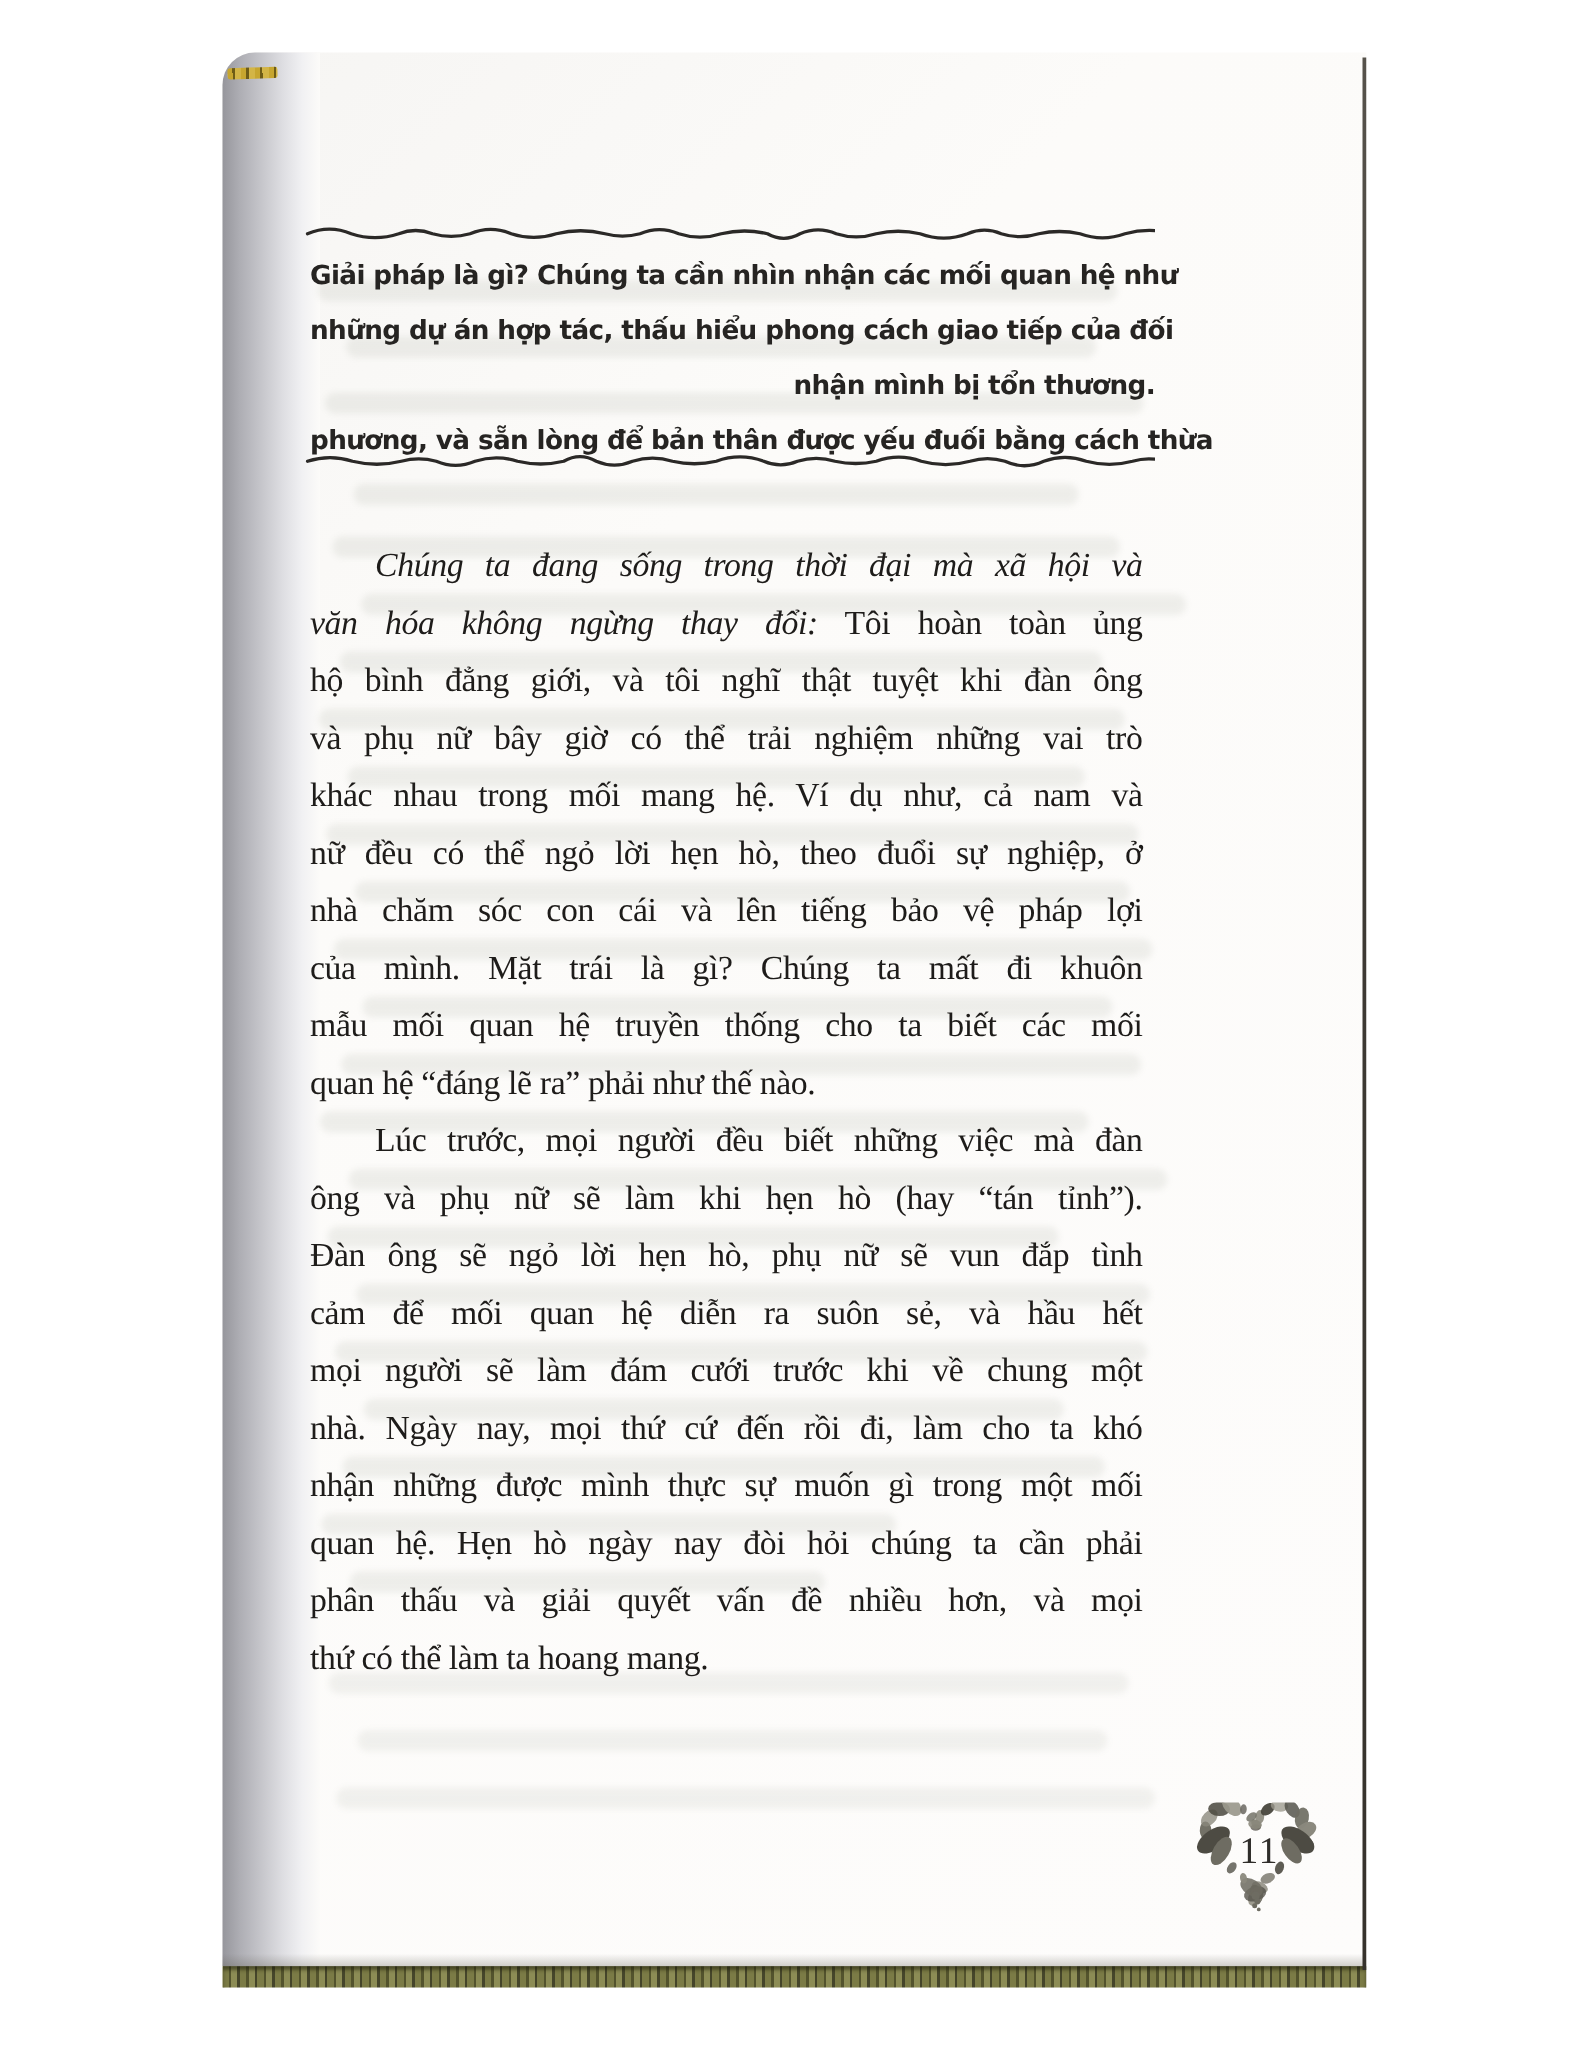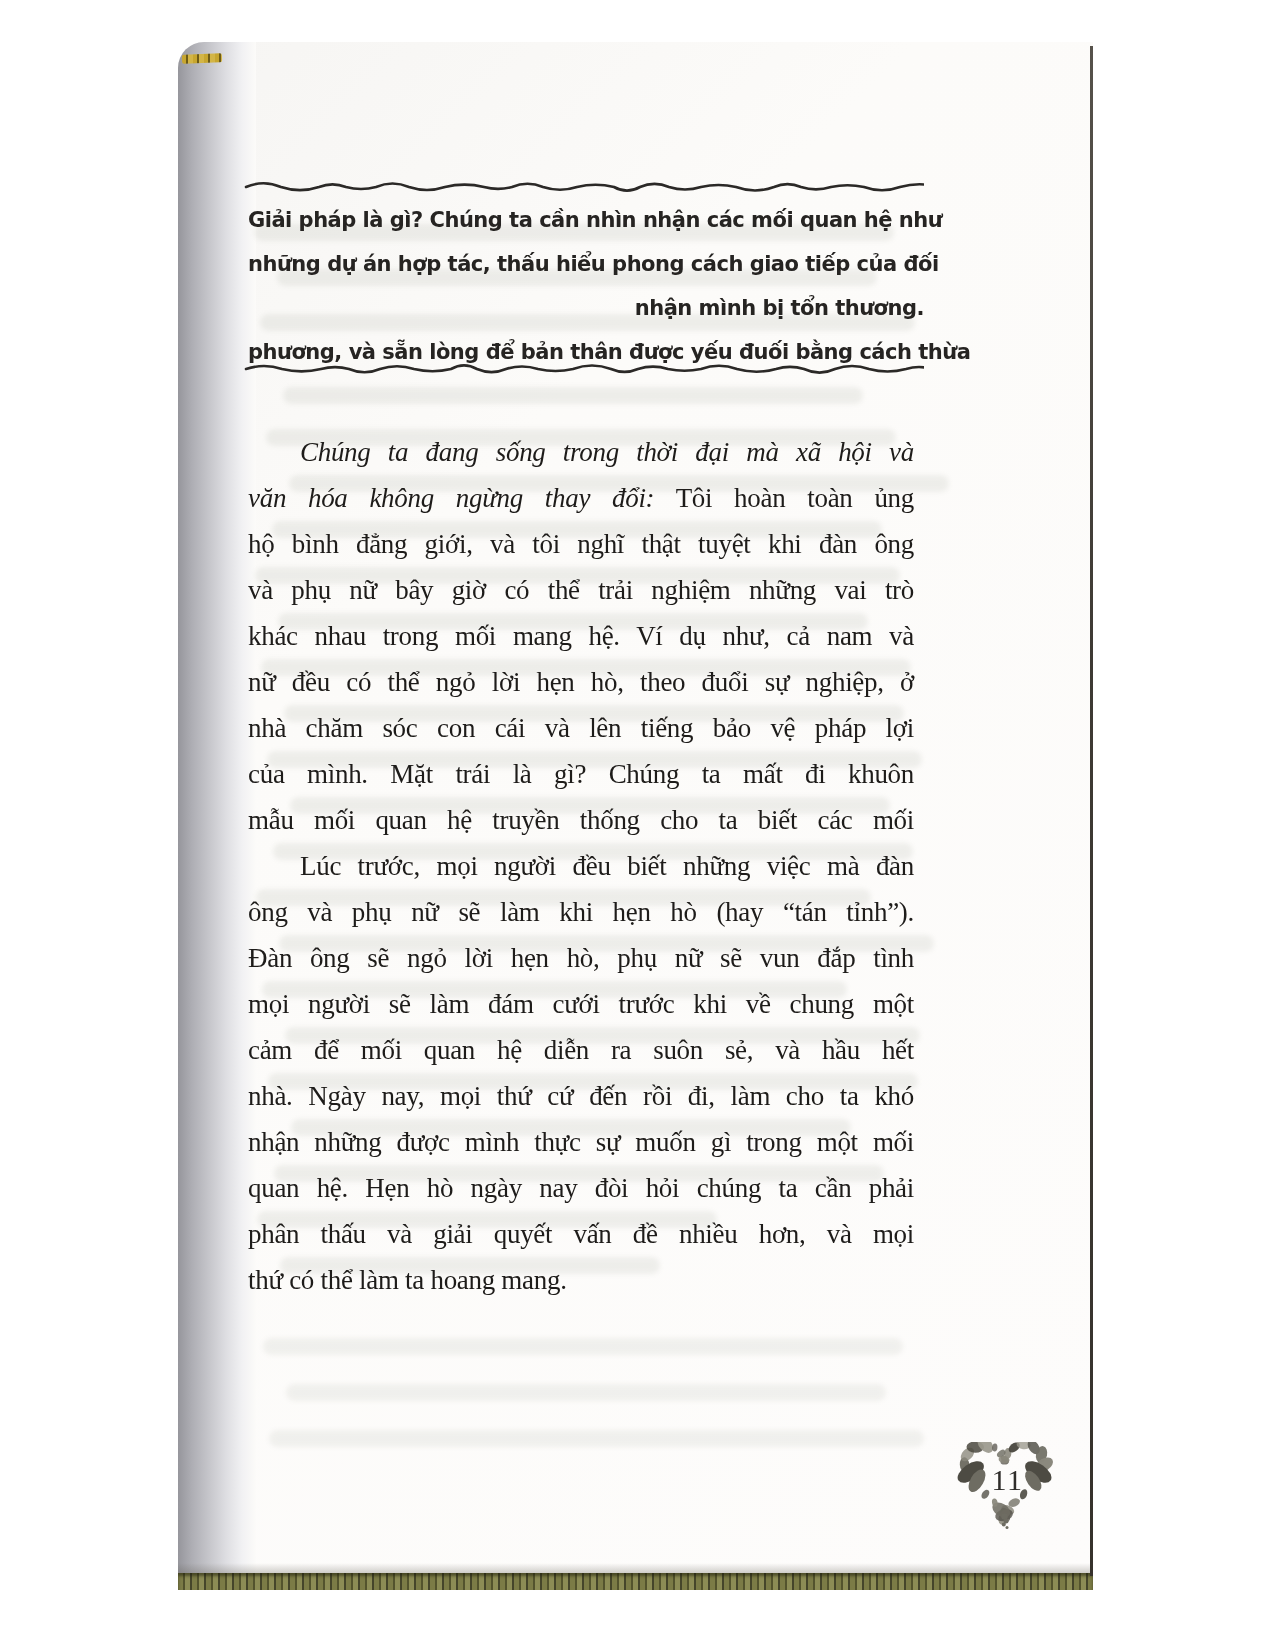--- a/index.html
+++ b/index.html
@@ -126,25 +126,26 @@
     <div class="bodytext" id="bodyBox">
         <div class="bline in"><i>Chúng ta đang sống trong thời đại mà xã hội và</i></div>
         <div class="bline"><i>văn hóa không ngừng thay đổi:</i><span> Tôi hoàn toàn ủng</span></div>
         <div class="bline"><span>hộ bình đẳng giới, và tôi nghĩ thật tuyệt khi đàn ông</span></div>
         <div class="bline"><span>và phụ nữ bây giờ có thể trải nghiệm những vai trò</span></div>
         <div class="bline"><span>khác nhau trong mối mang hệ. Ví dụ như, cả nam và</span></div>
         <div class="bline"><span>nữ đều có thể ngỏ lời hẹn hò, theo đuổi sự nghiệp, ở</span></div>
         <div class="bline"><span>nhà chăm sóc con cái và lên tiếng bảo vệ pháp lợi</span></div>
         <div class="bline"><span>của mình. Mặt trái là gì? Chúng ta mất đi khuôn</span></div>
         <div class="bline"><span>mẫu mối quan hệ truyền thống cho ta biết các mối</span></div>
+        <div class="bline end"><span>quan hệ “đáng lẽ ra” phải như thế nào.</span></div>
         <div class="bline in"><span>Lúc trước, mọi người đều biết những việc mà đàn</span></div>
         <div class="bline"><span>ông và phụ nữ sẽ làm khi hẹn hò (hay “tán tỉnh”).</span></div>
         <div class="bline"><span>Đàn ông sẽ ngỏ lời hẹn hò, phụ nữ sẽ vun đắp tình</span></div>
+        <div class="bline"><span>cảm để mối quan hệ diễn ra suôn sẻ, và hầu hết</span></div>
         <div class="bline"><span>mọi người sẽ làm đám cưới trước khi về chung một</span></div>
-        <div class="bline"><span>cảm để mối quan hệ diễn ra suôn sẻ, và hầu hết</span></div>
         <div class="bline"><span>nhà. Ngày nay, mọi thứ cứ đến rồi đi, làm cho ta khó</span></div>
         <div class="bline"><span>nhận những được mình thực sự muốn gì trong một mối</span></div>
         <div class="bline"><span>quan hệ. Hẹn hò ngày nay đòi hỏi chúng ta cần phải</span></div>
         <div class="bline"><span>phân thấu và giải quyết vấn đề nhiều hơn, và mọi</span></div>
         <div class="bline end"><span>thứ có thể làm ta hoang mang.</span></div>
       </div>
   </div>
 
   <svg class="heart" id="heartSvg" viewBox="-21 -13 42 36">
     <g id="wreathLeaves">

